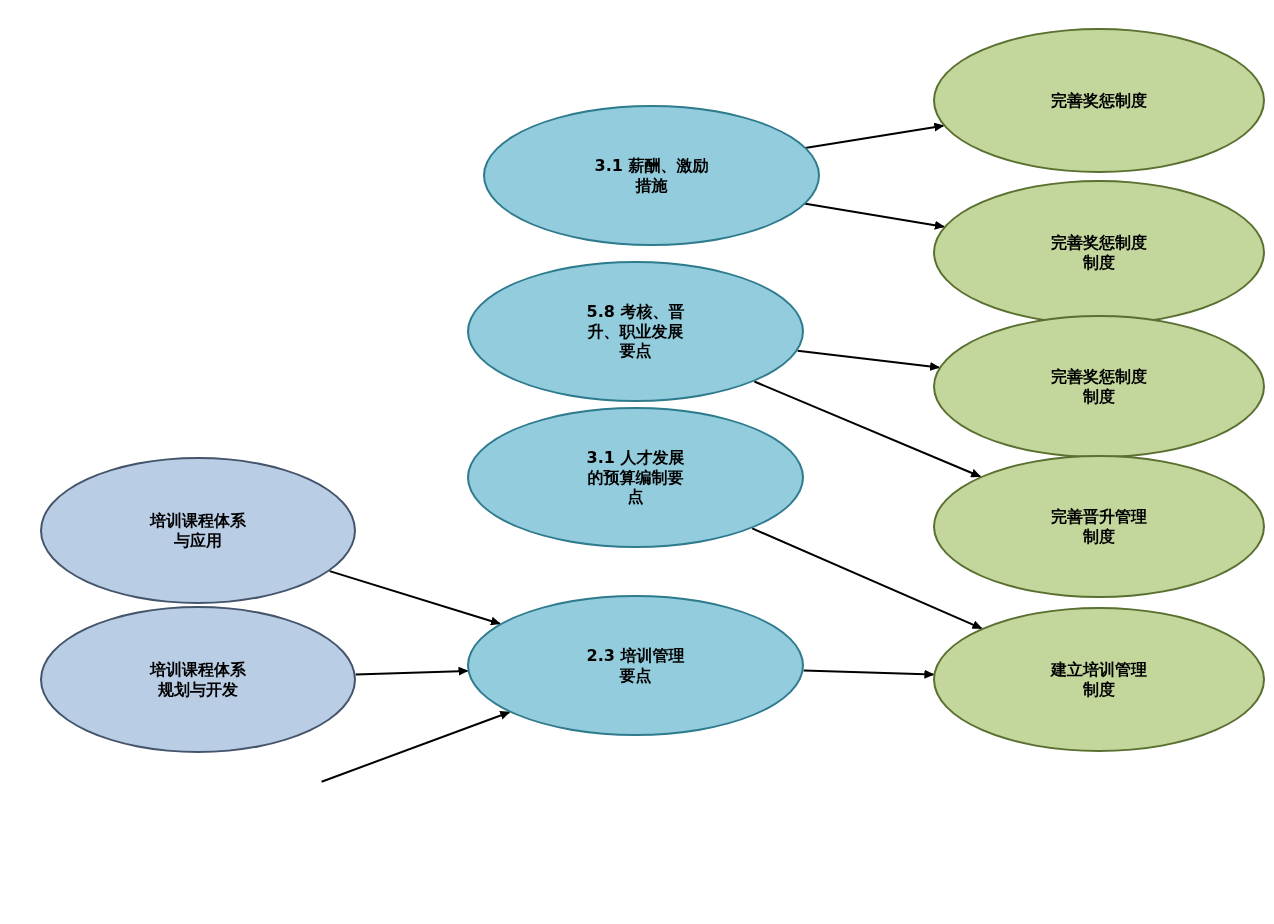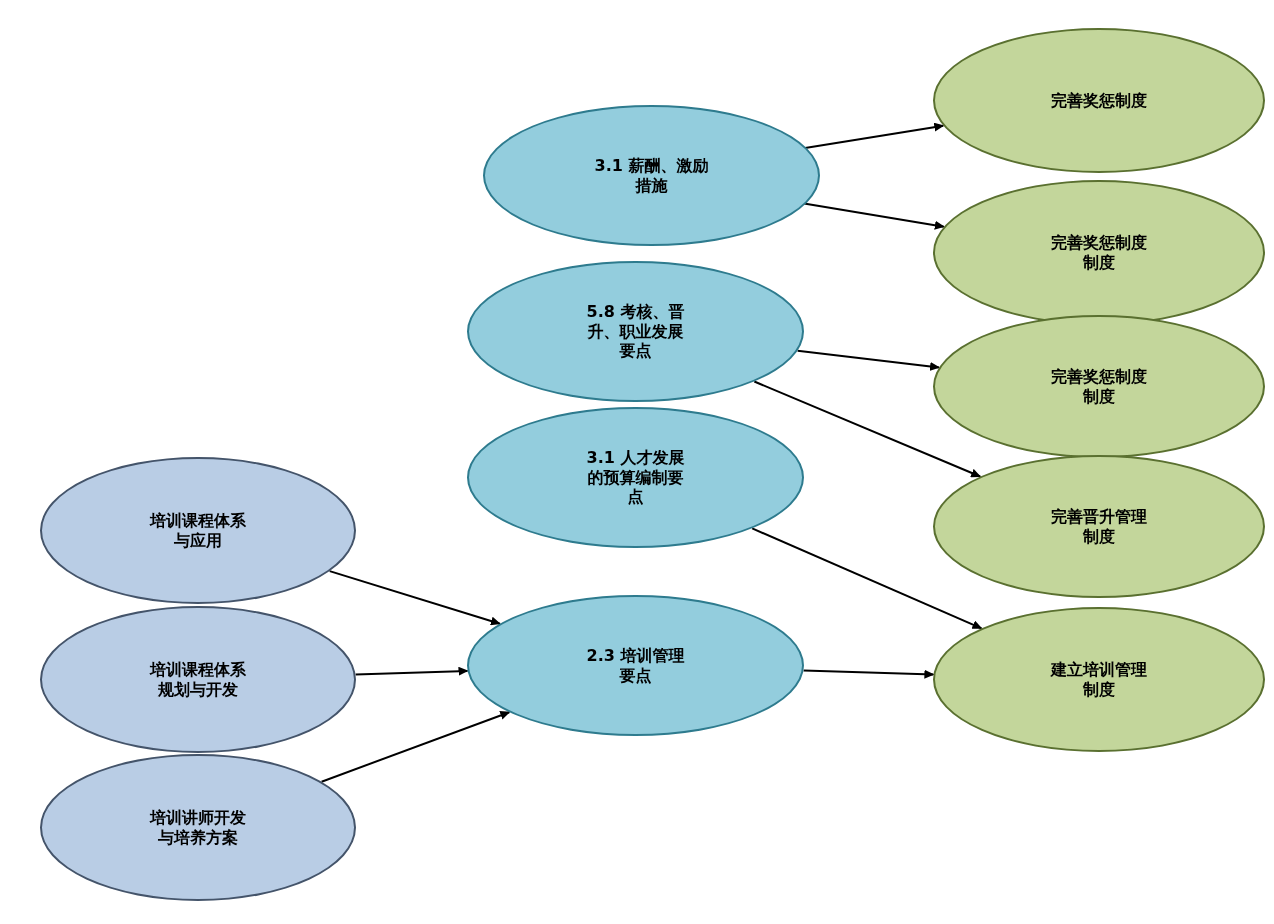--- a/index.html
+++ b/index.html
@@ -84,22 +84,20 @@
       <line x1="752.2" y1="528.4" x2="981.5" y2="628.3" stroke="#000000" stroke-width="2" marker-end="url(#arrowhead)"></line>
       <line x1="803.6" y1="670.6" x2="933.4" y2="674.5" stroke="#000000" stroke-width="2" marker-end="url(#arrowhead)"></line>
     </svg>
 
   <div class="node node-blue n-blue1">培训课程体系
 与应用</div>
 
   <div class="node node-blue n-blue2">培训课程体系
 规划与开发</div>
 
-  <div class="node node-blue n-blue3">培训讲师开发
-与培养方案</div>
 
   <div class="node node-cyan n-cyan1">3.1 薪酬、激励
 措施</div>
 
   <div class="node node-cyan n-cyan2">5.8 考核、晋
 升、职业发展
 要点</div>
 
   <div class="node node-cyan n-cyan3">3.1 人才发展
 的预算编制要

